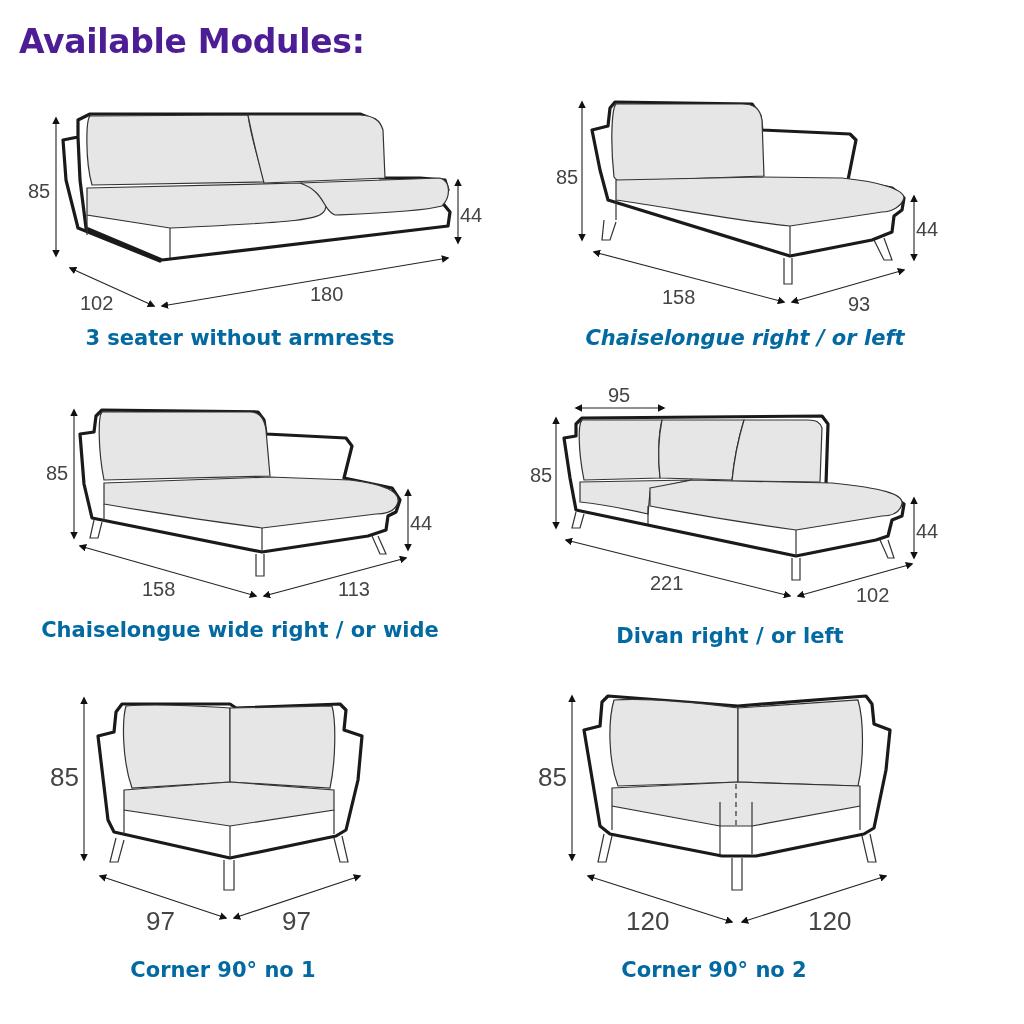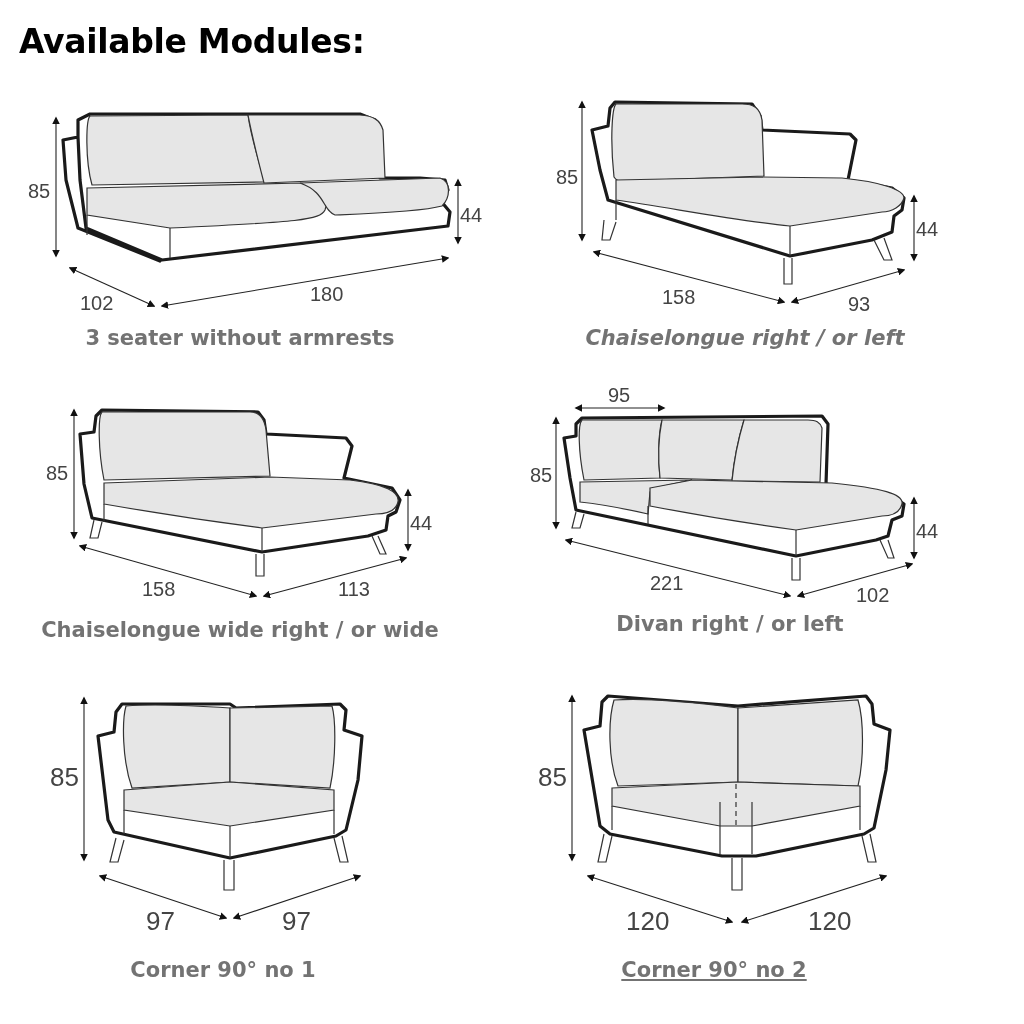--- a/index.html
+++ b/index.html
@@ -1,20 +1,20 @@
 <!DOCTYPE html>
 <html><head>
 <meta charset="utf-8">
 <style>
   html, body { margin:0; padding:0; background:#ffffff; }
   body { width:1024px; height:1024px; position:relative; overflow:hidden; font-family:"DejaVu Sans", sans-serif; }
-  .title { position:absolute; left:19px; top:22px; font-size:33px; font-weight:bold; color:#000000; letter-spacing:-0.3px; }
+  .title { position:absolute; left:19px; top:22px; font-size:33px; font-weight:bold; color:#4c1d95; letter-spacing:-0.3px; }
   .module { position:absolute; }
   .module svg { position:absolute; left:0; top:0; overflow:visible; }
-  .caption { position:absolute; font-size:21px; font-weight:bold; color:#737373; white-space:nowrap; transform:translateX(-50%); }
+  .caption { position:absolute; font-size:21px; font-weight:bold; color:#0369a1; white-space:nowrap; transform:translateX(-50%); }
   .dim { font-family:"Liberation Sans", sans-serif; font-size:20px; fill:#444; }
   .outline { fill:none; stroke:#1a1a1a; stroke-width:3.2; stroke-linejoin:round; stroke-linecap:round; }
   .thin { fill:none; stroke:#333; stroke-width:1.2; }
   .cushion { fill:#e6e6e6; stroke:#333; stroke-width:1.2; }
   .body { fill:#ffffff; }
   .dimline { stroke:#222; stroke-width:1.1; fill:none; }
   .arrow { fill:#111; }
 </style>
 </head>
 <body>
@@ -127,21 +127,21 @@
     <line class="dimline" x1="44" y1="38" x2="44" y2="148" marker-start="url(#ah4)" marker-end="url(#ah4)"></line>
     <line class="dimline" x1="402" y1="118" x2="402" y2="178" marker-start="url(#ah4)" marker-end="url(#ah4)"></line>
     <line class="dimline" x1="54" y1="160" x2="278" y2="216" marker-start="url(#ah4)" marker-end="url(#ah4)"></line>
     <line class="dimline" x1="286" y1="216" x2="400" y2="184" marker-start="url(#ah4)" marker-end="url(#ah4)"></line>
     <text class="dim" x="96" y="22">95</text>
     <text class="dim" x="18" y="102">85</text>
     <text class="dim" x="404" y="158">44</text>
     <text class="dim" x="138" y="210">221</text>
     <text class="dim" x="344" y="222">102</text>
   </svg>
-  <div class="caption" style="left:218px;top:232px;">Divan right / or left</div>
+  <div class="caption" style="left:218px;top:244px;">Divan right / or left</div>
 </div>
 
 <div class="module" style="left:0;top:680px;width:512px;height:320px;">
   <svg width="512" height="320">
     <defs>
       <marker id="ah5" viewBox="0 0 10 10" refX="8" refY="5" markerWidth="7" markerHeight="7" orient="auto-start-reverse">
         <path d="M0,0 L10,5 L0,10 z" class="arrow"></path>
       </marker>
     </defs>
     <path class="body outline" d="M98,56 L114,52 L116,32 L122,24 L230,24 L236,28 L340,24 L346,30 L344,50 L362,56 L358,100 L346,150 L336,156 L230,178 L114,152 L108,140 Z"></path>
@@ -183,14 +183,14 @@
     <path class="thin" d="M92,154 L86,182 L94,182 L100,156"></path>
     <path class="thin" d="M220,178 L220,210 L230,210 L230,178"></path>
     <path class="thin" d="M350,156 L356,182 L364,182 L358,154"></path>
     <line class="dimline" x1="60" y1="16" x2="60" y2="180" marker-start="url(#ah6)" marker-end="url(#ah6)"></line>
     <line class="dimline" x1="76" y1="196" x2="220" y2="242" marker-start="url(#ah6)" marker-end="url(#ah6)"></line>
     <line class="dimline" x1="230" y1="242" x2="374" y2="196" marker-start="url(#ah6)" marker-end="url(#ah6)"></line>
     <text class="dim" x="26" y="106" style="font-size:26px">85</text>
     <text class="dim" x="114" y="250" style="font-size:26px">120</text>
     <text class="dim" x="296" y="250" style="font-size:26px">120</text>
   </svg>
-  <div class="caption" style="left:202px;top:278px;text-decoration:underline;">Corner 90° no 2</div>
+  <div class="caption" style="left:202px;top:278px;">Corner 90° no 2</div>
 </div>
 
 </body></html>

